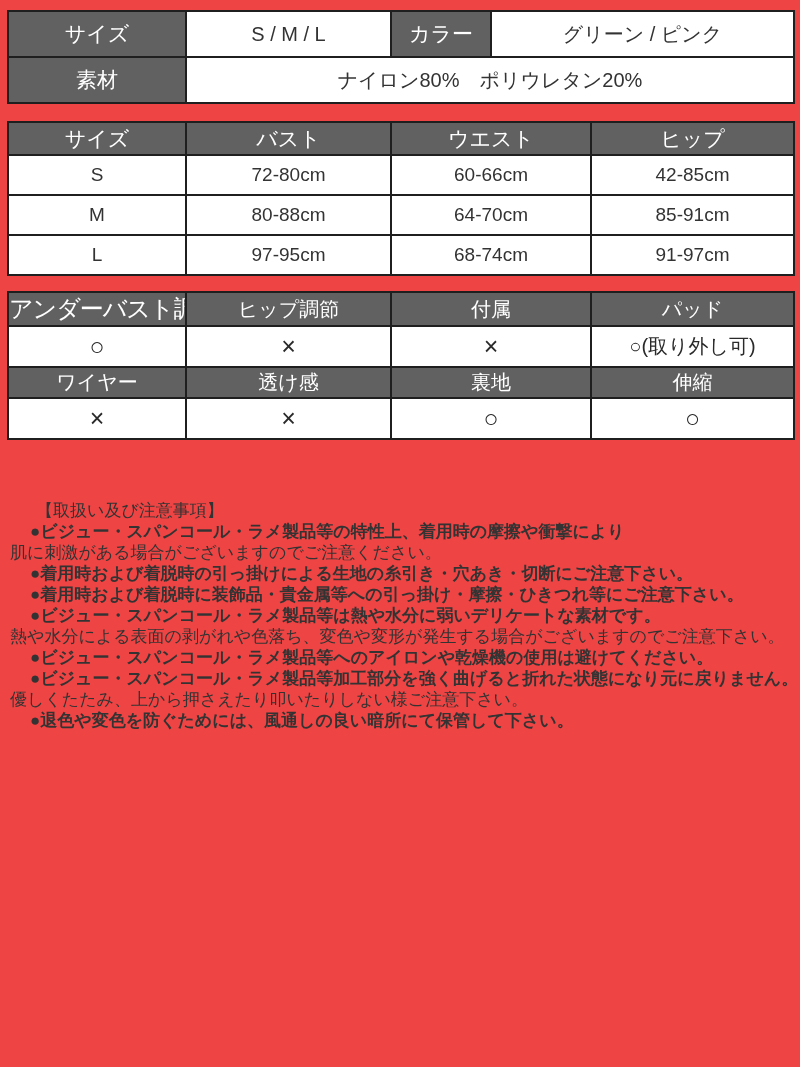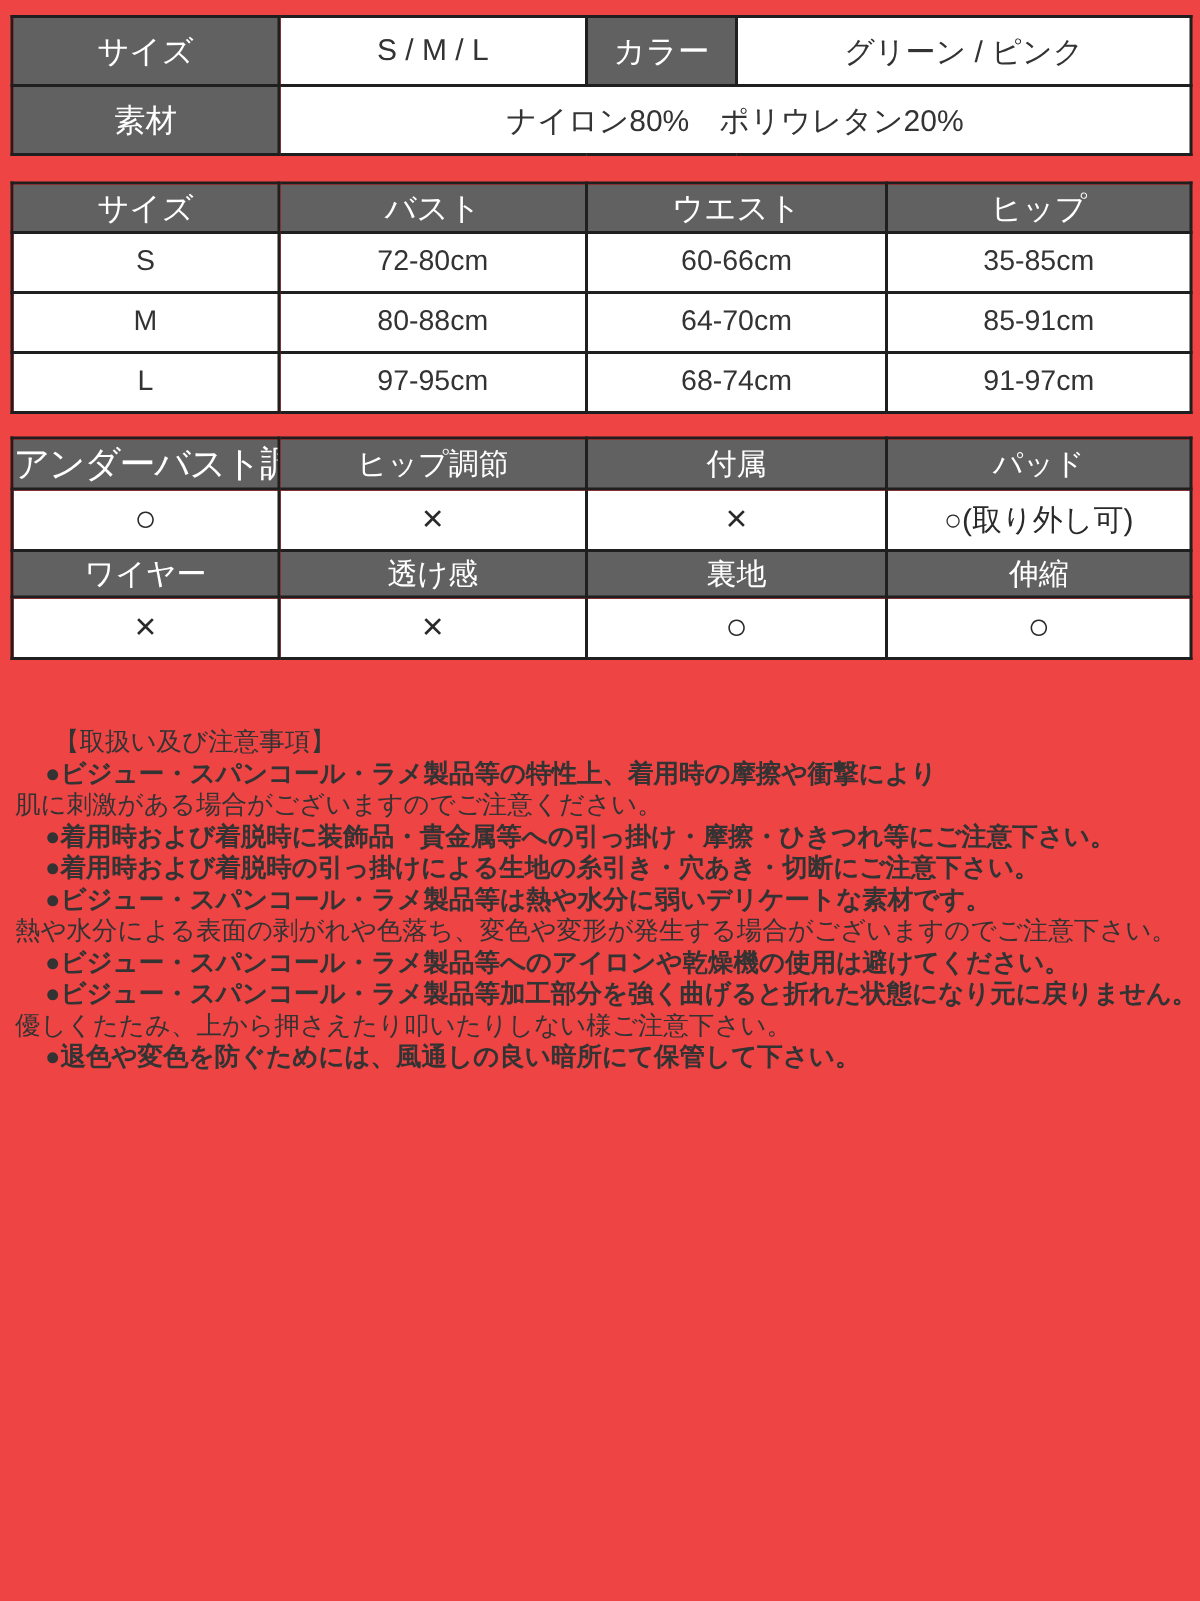--- a/index.html
+++ b/index.html
@@ -47,21 +47,21 @@
   .features-table tr.head-row { height: 31px; }
   .features-table tr.data-row { height: 41px; }
   .features-table th { font-size: 20px; }
   .features-table td.mark { font-size: 25px; color: #2a2a2a; }
   .features-table td.mark-note { font-size: 20px; color: #2a2a2a; }
   .features-table th.narrowfit { font-size: 24px; letter-spacing: -1px; }
 
   .notes {
     position: absolute;
     left: 8px;
-    top: 484px;
+    top: 500px;
     width: 788px;
     font-size: 17px;
     line-height: 21px;
     color: #333333;
   }
   .notes p { white-space: nowrap; }
   .notes .title-line { padding-left: 28px; }
   .notes .bullet-line { padding-left: 22px; font-weight: bold; }
   .notes .cont-line { padding-left: 2px; }
 </style>
@@ -102,21 +102,21 @@
         <tr class="head-row">
       <th>サイズ</th>
       <th>バスト</th>
       <th>ウエスト</th>
       <th>ヒップ</th>
     </tr>
     <tr class="data-row">
       <td>S</td>
       <td>72-80cm</td>
       <td>60-66cm</td>
-      <td>35-85cm</td>
+      <td>42-85cm</td>
     </tr>
     <tr class="data-row">
       <td>M</td>
       <td>80-88cm</td>
       <td>64-70cm</td>
       <td>85-91cm</td>
     </tr>
     <tr class="data-row">
       <td>L</td>
       <td>97-95cm</td>
@@ -158,22 +158,22 @@
       <td class="mark">○</td>
       <td class="mark">○</td>
     </tr>
   </tbody>
     </table>
 
   <div class="notes">
     <p class="title-line">【取扱い及び注意事項】</p>
     <p class="bullet-line">●ビジュー・スパンコール・ラメ製品等の特性上、着用時の摩擦や衝撃により</p>
     <p class="cont-line">肌に刺激がある場合がございますのでご注意ください。</p>
+    <p class="bullet-line">●着用時および着脱時の引っ掛けによる生地の糸引き・穴あき・切断にご注意下さい。</p>
     <p class="bullet-line">●着用時および着脱時に装飾品・貴金属等への引っ掛け・摩擦・ひきつれ等にご注意下さい。</p>
-    <p class="bullet-line">●着用時および着脱時の引っ掛けによる生地の糸引き・穴あき・切断にご注意下さい。</p>
     <p class="bullet-line">●ビジュー・スパンコール・ラメ製品等は熱や水分に弱いデリケートな素材です。</p>
     <p class="cont-line">熱や水分による表面の剥がれや色落ち、変色や変形が発生する場合がございますのでご注意下さい。</p>
     <p class="bullet-line">●ビジュー・スパンコール・ラメ製品等へのアイロンや乾燥機の使用は避けてください。</p>
     <p class="bullet-line">●ビジュー・スパンコール・ラメ製品等加工部分を強く曲げると折れた状態になり元に戻りません。</p>
     <p class="cont-line">優しくたたみ、上から押さえたり叩いたりしない様ご注意下さい。</p>
     <p class="bullet-line">●退色や変色を防ぐためには、風通しの良い暗所にて保管して下さい。</p>
   </div>
 
 </div>
 

